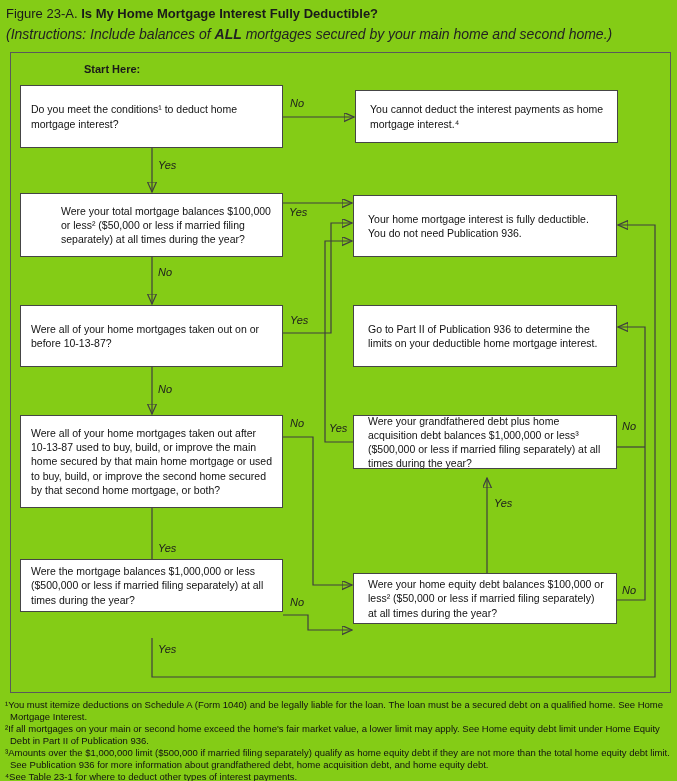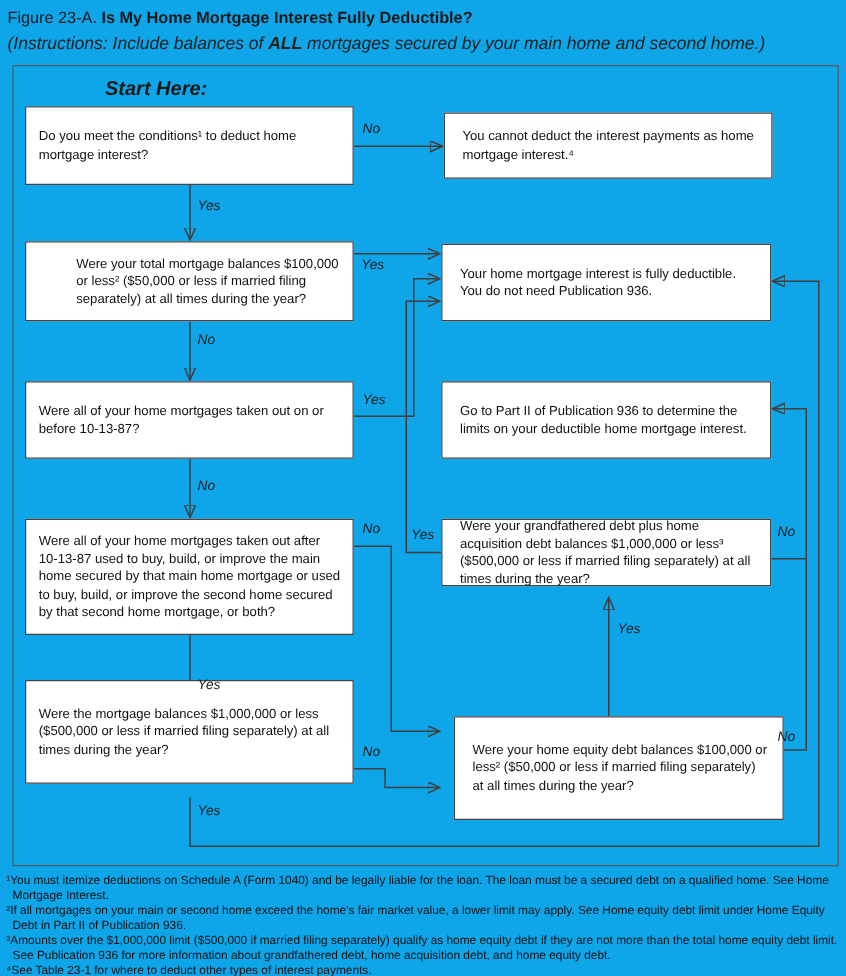--- a/index.html
+++ b/index.html
@@ -1,43 +1,43 @@
 <!DOCTYPE html>
 <html><head>
 <meta charset="utf-8">
 <style>
   * { box-sizing: border-box; }
   html,body { margin:0; padding:0; background:#ffffff; }
   body { width:677px; height:781px; font-family:"Liberation Sans", sans-serif; color:#1a1a1a; }
-  #stage { position:relative; width:677px; height:781px; background:#0ea5e9; overflow:hidden; }
+  #stage { position:relative; width:677px; height:781px; background:#84cc16; overflow:hidden; }
 
   .title-line { position:absolute; left:6px; top:6px; font-size:13px; white-space:nowrap; }
   .title-prefix { font-weight:normal; }
   .title-main { font-weight:bold; }
   .instructions { position:absolute; left:6px; top:26px; font-size:14px; font-style:italic; white-space:nowrap; color:#222; }
   .instructions .emph { font-weight:bold; }
 
   .chart-border { position:absolute; left:10px; top:52px; width:661px; height:641px; border:1px solid #5a5a5a; background:transparent; }
 
-  .start-label { position:absolute; left:84px; top:63px; font-size:16px; font-weight:bold; font-style:italic; }
+  .start-label { position:absolute; left:84px; top:63px; font-size:11px; font-weight:bold; }
 
   .fbox { position:absolute; border:1.5px solid #454545; background:#ffffff; display:flex; align-items:center;
           font-size:10.5px; line-height:1.34; padding:3px 8px 3px 10px; color:#111; z-index:2; }
   .fbox.right { padding-left:14px; padding-right:10px; }
 
   #b1  { left:20px;  top:85px;  width:263px; height:63px; }
   #b1r { left:355px; top:90px;  width:263px; height:53px; }
   #b2  { left:20px;  top:193px; width:263px; height:64px;padding-left:40px; }
   #b2r { left:353px; top:195px; width:264px; height:62px; }
   #b3  { left:20px;  top:305px; width:263px; height:62px; }
   #b3r { left:353px; top:305px; width:264px; height:62px; }
   #b4  { left:20px;  top:415px; width:263px; height:93px; }
   #b4r { left:353px; top:415px; width:264px; height:54px; }
-  #b5  { left:20px;  top:544px; width:263px; height:83px; }
-  #b5r { left:363px; top:573px; width:264px; height:83px; }
+  #b5  { left:20px;  top:559px; width:263px; height:53px; }
+  #b5r { left:353px; top:573px; width:264px; height:51px; }
 
   svg.connectors { position:absolute; left:0; top:0; width:677px; height:781px; z-index:1; }
   svg.connectors path { stroke:#3f3f3f; stroke-width:1.2; fill:none; }
 
   .lbl { position:absolute; font-size:11px; font-style:italic; color:#1d1d1d; z-index:3; white-space:nowrap; }
   #l1  { left:290px; top:97px;  }
   #l2  { left:158px; top:159px; }
   #l3  { left:289px; top:206px; }
   #l4  { left:158px; top:266px; }
   #l5  { left:290px; top:314px; }

